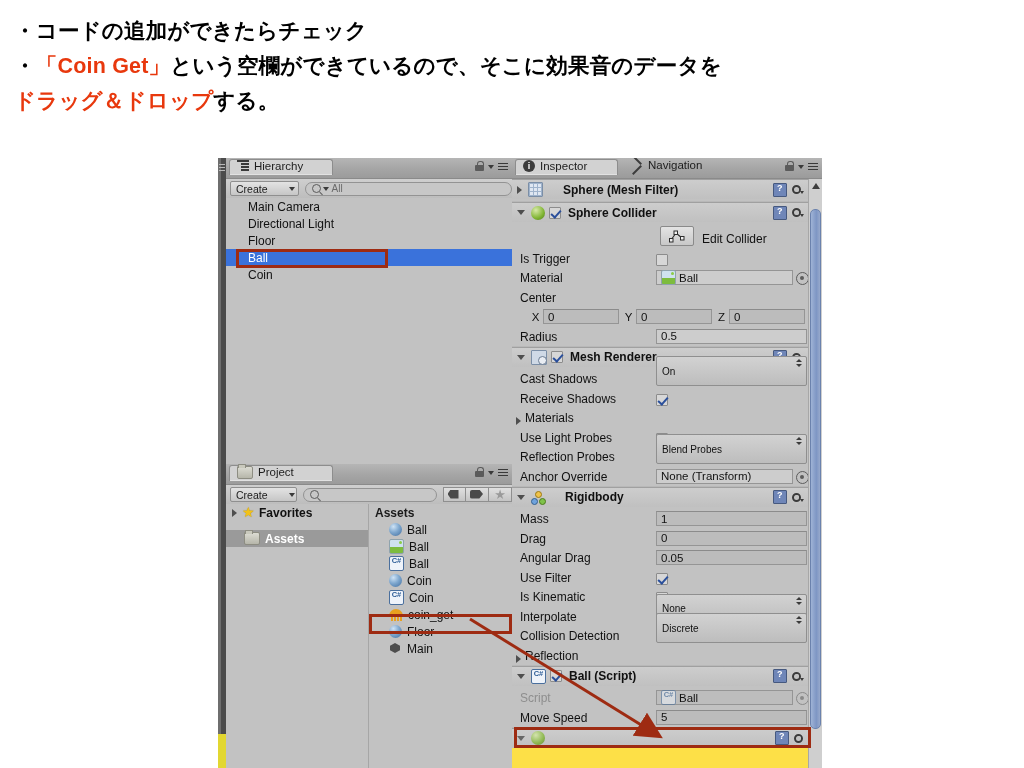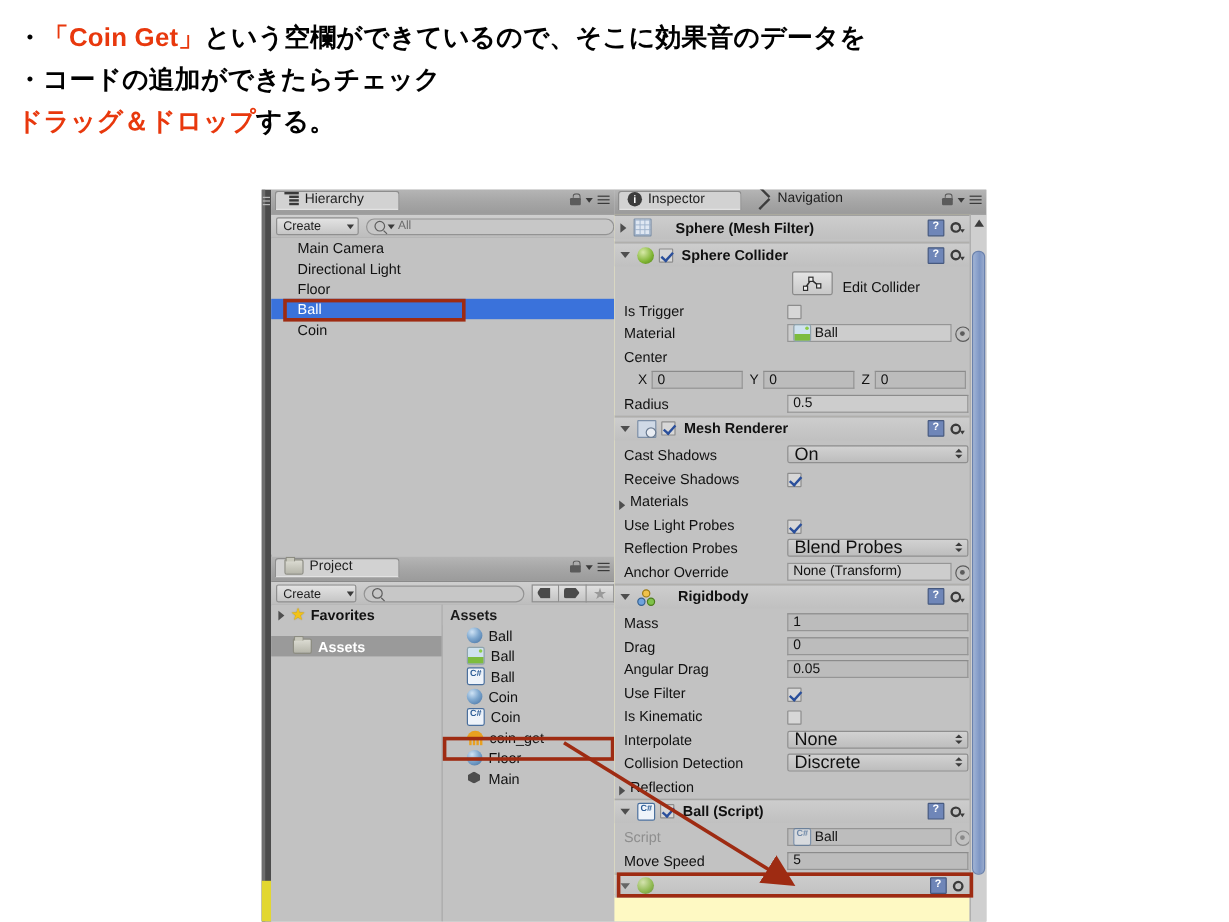--- a/index.html
+++ b/index.html
@@ -61,21 +61,21 @@
   
   .pcol-left{position:absolute;left:0;top:40px;bottom:0;width:142px;background:#c2c2c2;border-right:1px solid #a6a6a6;}
   .pcol-right{position:absolute;left:143px;right:0;top:40px;bottom:0;background:#c2c2c2;}
   .prow{height:17px;display:flex;align-items:center;font-size:12px;color:#111;}
   .prow.selfolder{background:#9a9a9a;color:#fff;font-weight:700;}
   .assets-head{height:17px;display:flex;align-items:center;padding-left:6px;font-weight:700;font-size:12px;color:#1a1a1a;background:#c2c2c2;}
   .arow{height:17px;display:flex;align-items:center;padding-left:20px;font-size:12px;color:#111;gap:5px;}
 
   
   #inspector{position:absolute;left:294px;top:0;width:310px;height:610px;background:#c2c2c2;}
-  #insp-body{position:absolute;left:0;top:21px;right:13px;bottom:0;overflow:hidden;background:#fef9c3;}
+  #insp-body{position:absolute;left:0;top:21px;right:13px;bottom:0;overflow:hidden;background:#fde047;}
   .comp{border-top:1px solid #a0a0a0;border-bottom:1px solid #b8b8b8;background:#c2c2c2;padding-bottom:2px;}
   .comp-head{height:19px;display:flex;align-items:center;gap:4px;padding:0 3px 0 3px;
      background:linear-gradient(to bottom,#cdcdcd,#c0c0c0);}
   .comp-title{font-size:12px;font-weight:700;color:#101010;margin-left:3px;}
   .foldarrow{width:0;height:0;border-top:4px solid transparent;border-bottom:4px solid transparent;border-left:5px solid #4e4e4e;margin:0 2px;}
   .foldarrow.open{border-left:4px solid transparent;border-right:4px solid transparent;border-top:5px solid #4e4e4e;border-bottom:none;}
   .headright{margin-left:auto;display:flex;align-items:center;gap:4px;padding-right:2px;}
   .bookicon{width:12px;height:12px;background:#6f86b8;border:1px solid #46597f;border-radius:1px;position:relative;}
   .bookicon:after{content:"?";position:absolute;left:3px;top:-1px;font-size:9px;color:#fff;font-weight:700;}
   .gear{width:11px;height:11px;position:relative;}
@@ -83,22 +83,22 @@
      border:2px solid #3b3b3b;box-sizing:border-box;}
   .gear:after{content:"";position:absolute;left:3.5px;top:3.5px;width:4px;height:4px;background:#c2c2c2;border-radius:50%;}
   .gearcaret{width:0;height:0;border-left:2.5px solid transparent;border-right:2.5px solid transparent;border-top:3px solid #3b3b3b;align-self:flex-end;margin-left:-2px;margin-bottom:1px;}
 
   .prop{height:19.5px;display:flex;align-items:flex-end;padding-left:8px;font-size:12px;color:#111;}
   .plabel{width:136px;flex:none;}
   .plabel.dim{color:#8e8e8e;}
   .pfield{flex:1;margin-right:2px;height:15px;background:#bcbcbc;border:1px solid #959595;border-top-color:#8b8b8b;
      font-size:11.5px;color:#111;display:flex;align-items:center;padding-left:4px;box-sizing:border-box;}
   .pfield.white{background:#cdcdcd;}
-  .popup{flex:1;margin-right:2px;height:15px;background:linear-gradient(to bottom,#d2d2d2,#bdbdbd);
-     border:1px solid #8f8f8f;border-radius:2px;font-size:15px;color:#111;display:flex;align-items:center;
+  .popup{flex:1;margin-right:2px;height:30px;background:linear-gradient(to bottom,#d2d2d2,#bdbdbd);
+     border:1px solid #8f8f8f;border-radius:2px;font-size:10px;color:#111;display:flex;align-items:center;
      padding-left:5px;box-sizing:border-box;position:relative;}
   .popup .updn{position:absolute;right:4px;top:2px;display:flex;flex-direction:column;gap:2px;}
   .updn i.u{width:0;height:0;border-left:3px solid transparent;border-right:3px solid transparent;border-bottom:3px solid #3a3a3a;}
   .updn i.d{width:0;height:0;border-left:3px solid transparent;border-right:3px solid transparent;border-top:3px solid #3a3a3a;}
   .cbox{width:12px;height:12px;background:#d7d7d7;border:1px solid #8c8c8c;border-radius:1px;box-sizing:border-box;position:relative;}
   .cbox.on:after{content:"";position:absolute;left:2.5px;top:0px;width:4px;height:8px;border:solid #2a4f9b;
      border-width:0 2px 2px 0;transform:rotate(42deg);}
   .objsel{width:13px;height:13px;border:1.4px solid #5c5c5c;border-radius:50%;box-sizing:border-box;position:relative;margin-left:3px;flex:none;}
   .objsel:after{content:"";position:absolute;left:3.2px;top:3.2px;width:4px;height:4px;background:#5c5c5c;border-radius:50%;}
   .objfield{flex:1;height:15px;background:#cdcdcd;border:1px solid #959595;font-size:11.5px;color:#111;
@@ -161,22 +161,22 @@
      clip-path:polygon(28% 0,100% 0,100% 100%,28% 100%,0 50%);}
   .labelic{width:14px;height:12px;position:relative;}
   .labelic:after{content:"";position:absolute;left:0;top:1px;width:13px;height:9px;background:#4a4a4a;
      clip-path:polygon(0 0,72% 0,100% 50%,72% 100%,0 100%);border-radius:2px;}
   .starbtn{color:#9a9a9a;font-size:13px;line-height:13px;}
 </style>
 </head>
 <body>
 
 <div id="slide-text">
+  <div class="sline">・コードの追加ができたらチェック</div>
   <div class="sline"><span>・</span><span class="red">「Coin Get」</span><span>という空欄ができているので、そこに効果音のデータを</span></div>
-  <div class="sline">・コードの追加ができたらチェック</div>
   <div class="sline"><span class="red">ドラッグ＆ドロップ</span><span>する。</span></div>
 </div>
 
 <div id="unity">
 
   <div id="left-strip">
     <div class="hl"></div>
     <div id="strip-dots">
         <i></i>
         <i></i>

